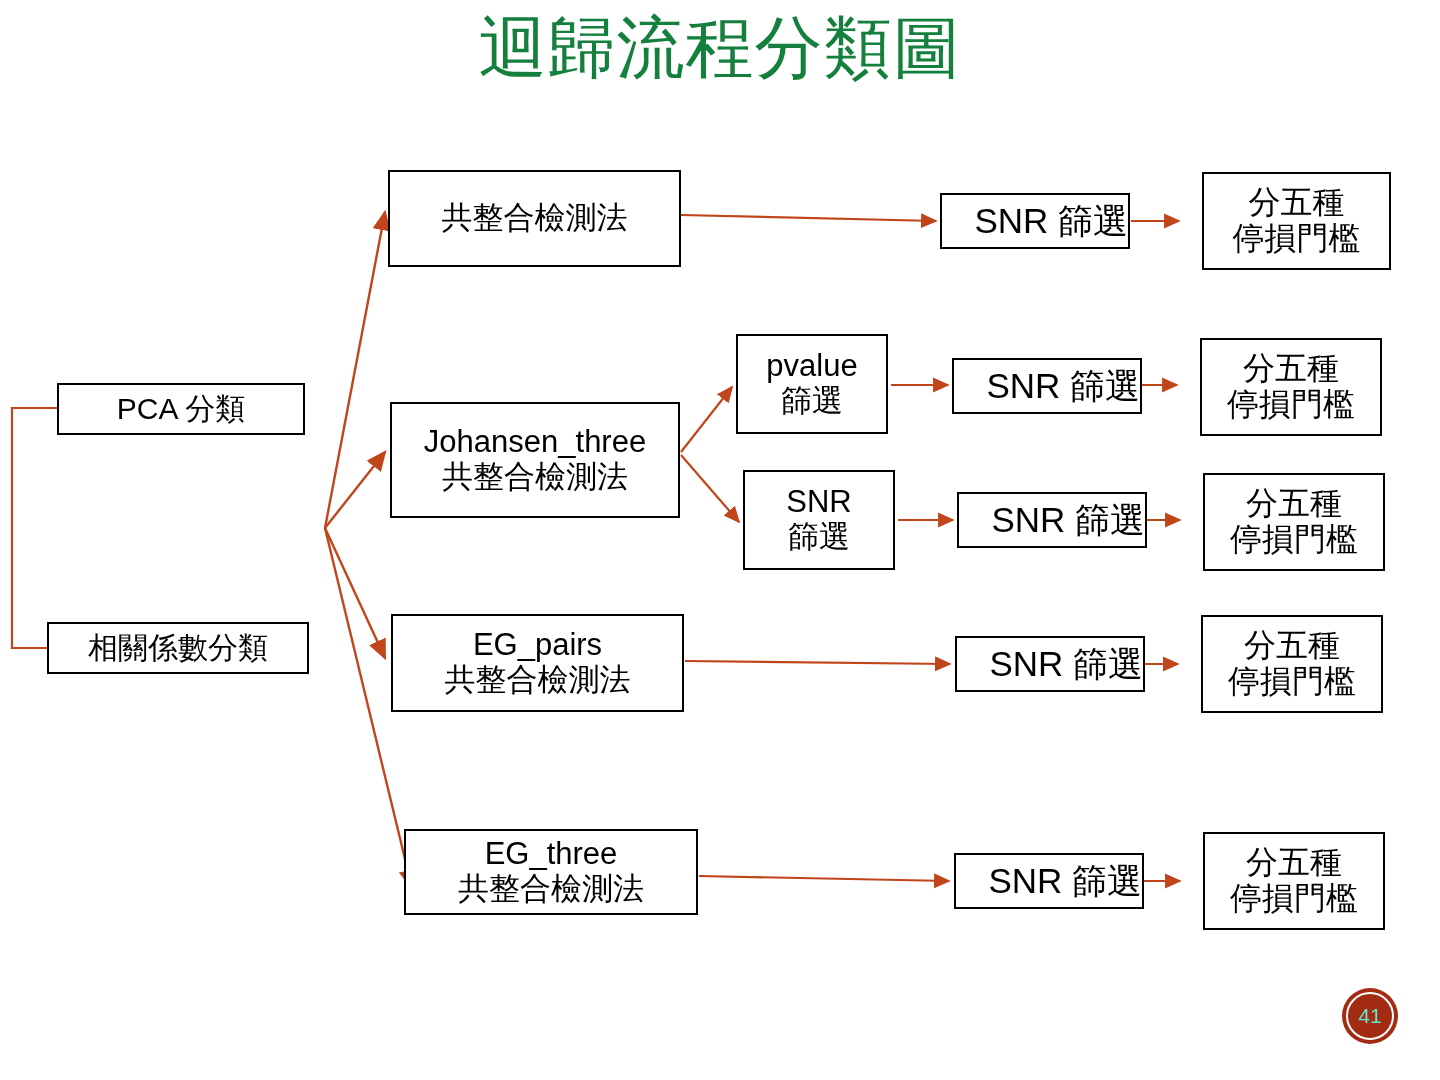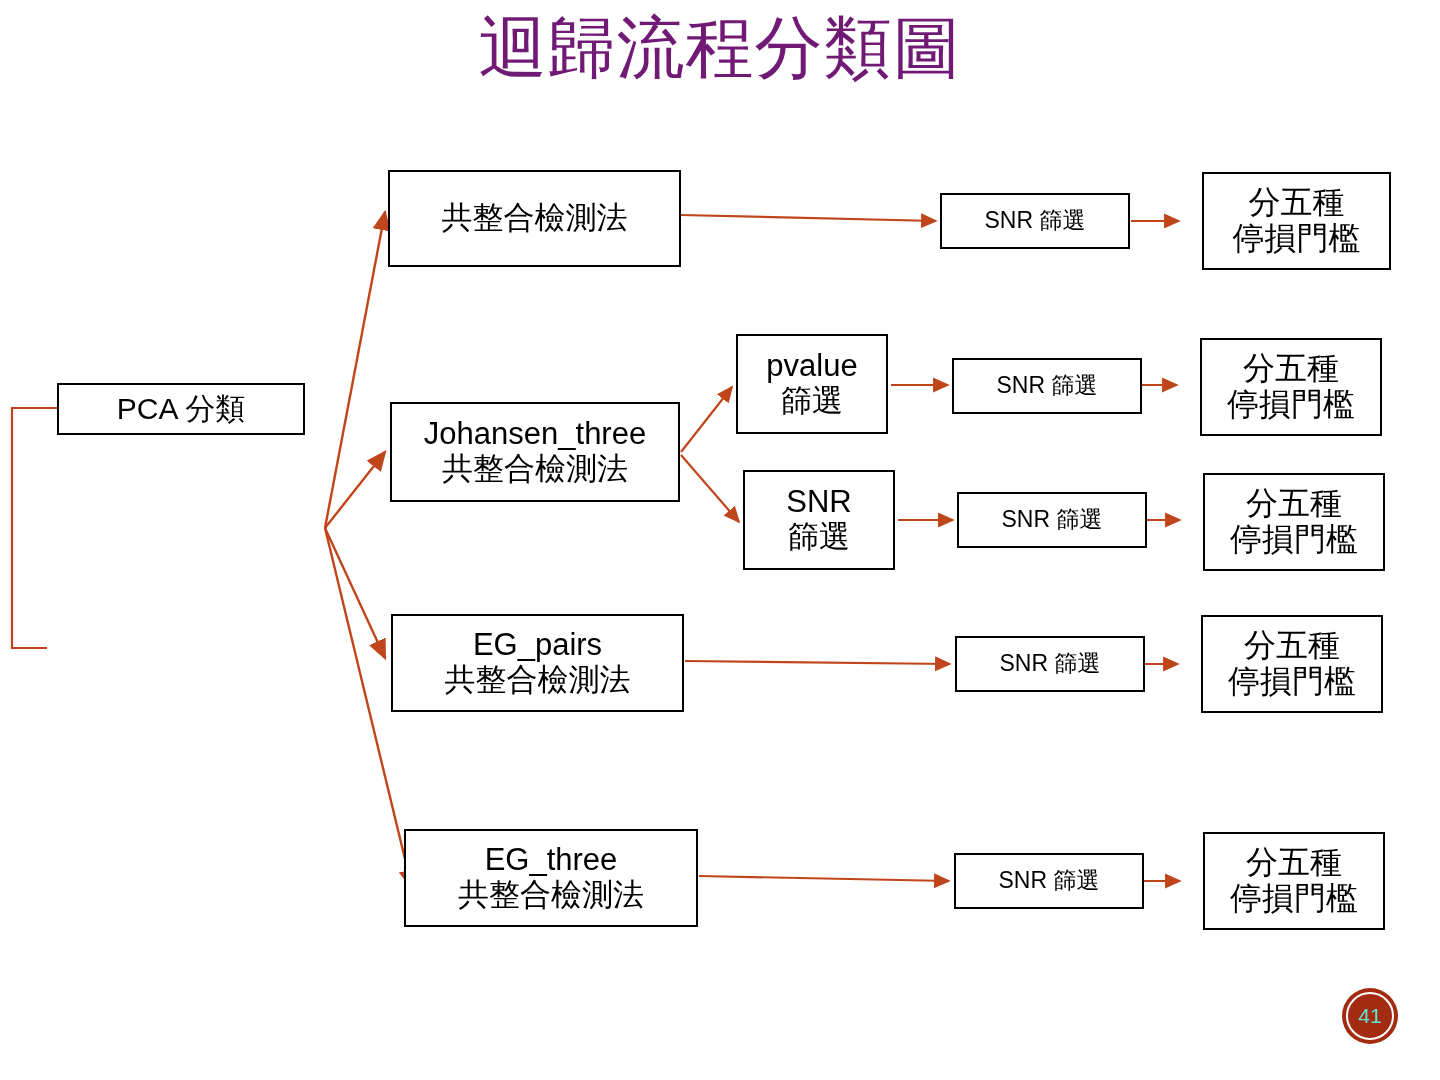--- a/index.html
+++ b/index.html
@@ -20,21 +20,21 @@
   
   #slide-title {
     position: absolute;
     left: 0;
     top: 8px;
     width: 1440px;
     text-align: center;
     font-size: 68px;
     line-height: 1.15;
     font-weight: 400;
-    color: #701a75;
+    color: #15803d;
     letter-spacing: 1px;
     white-space: nowrap;
   }
 
   
   .node {
     position: absolute;
     box-sizing: border-box;
     border: 2px solid #000000;
     background: #ffffff;
@@ -46,21 +46,21 @@
     text-align: center;
     line-height: 1.12;
     z-index: 3;
   }
   .node .ln { display: block; white-space: nowrap; }
 
   
   .n-class   { font-size: 30px; }
   .n-method  { font-size: 31px; }
   .n-filter  { font-size: 31px; }
-  .n-snr     { font-size: 23px; }
+  .n-snr     { font-size: 35px; align-items: flex-end; }
   .n-stop    { font-size: 32px; margin-left: 19px; }
 
   
   #connectors {
     position: absolute;
     left: 0;
     top: 0;
     width: 1440px;
     height: 1080px;
     z-index: 1;
@@ -158,36 +158,39 @@
     <g>
       <line x1="699" y1="876" x2="949" y2="881" stroke="#C0451A" stroke-width="2.2" marker-end="url(#ahb)"></line>
       <line x1="1143" y1="881" x2="1180" y2="881" stroke="#C0451A" stroke-width="2.2" marker-end="url(#ahb)"></line>
     </g>
   </svg>
 
   <div class="node n-class" style="left:57px;  top:383px; width:248px; height:52px;">
     <span class="ln">PCA 分類</span>
   </div>
 
+  <div class="node n-class" style="left:47px;  top:622px; width:262px; height:52px;">
+    <span class="ln">相關係數分類</span>
+  </div>
 
   <div class="node n-method" style="left:388px; top:170px; width:293px; height:97px;">
     <span class="ln">共整合檢測法</span>
   </div>
 
-  <div class="node n-method" style="left:390px; top:402px; width:290px; height:100px;">
+  <div class="node n-method" style="left:390px; top:402px; width:290px; height:116px;">
     <span class="ln">Johansen_three</span>
     <span class="ln">共整合檢測法</span>
   </div>
 
   <div class="node n-method" style="left:391px; top:614px; width:293px; height:98px;">
     <span class="ln">EG_pairs</span>
     <span class="ln">共整合檢測法</span>
   </div>
 
-  <div class="node n-method" style="left:404px; top:829px; width:294px; height:98px;">
+  <div class="node n-method" style="left:404px; top:829px; width:294px; height:86px;">
     <span class="ln">EG_three</span>
     <span class="ln">共整合檢測法</span>
   </div>
 
   <div class="node n-filter" style="left:736px; top:334px; width:152px; height:100px;">
     <span class="ln">pvalue</span>
     <span class="ln">篩選</span>
   </div>
 
   <div class="node n-filter" style="left:743px; top:470px; width:152px; height:100px;">

